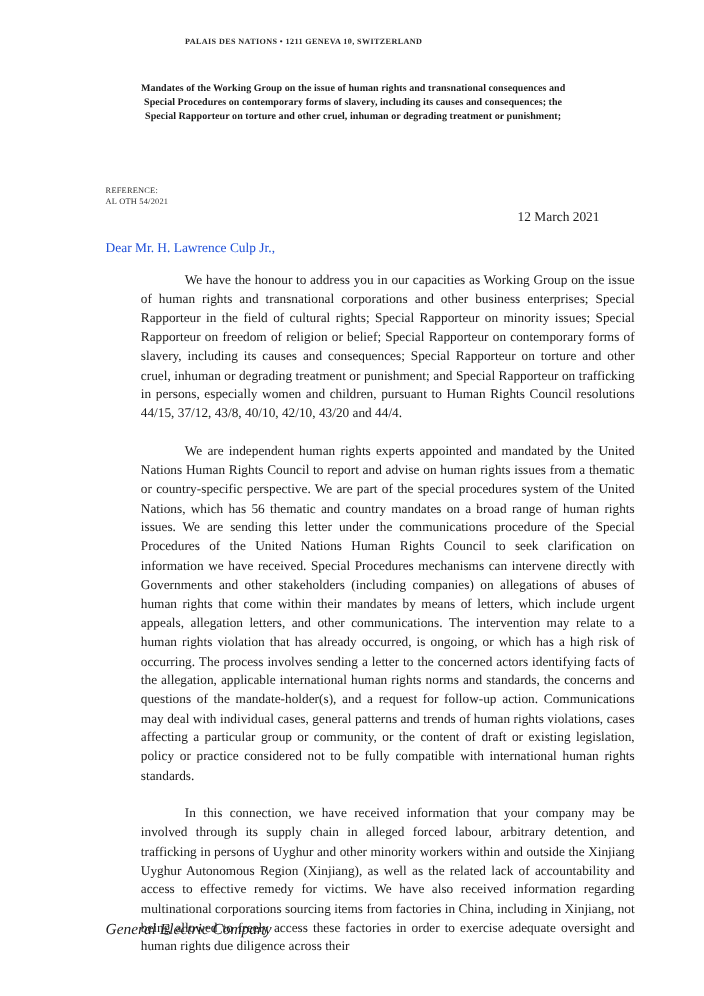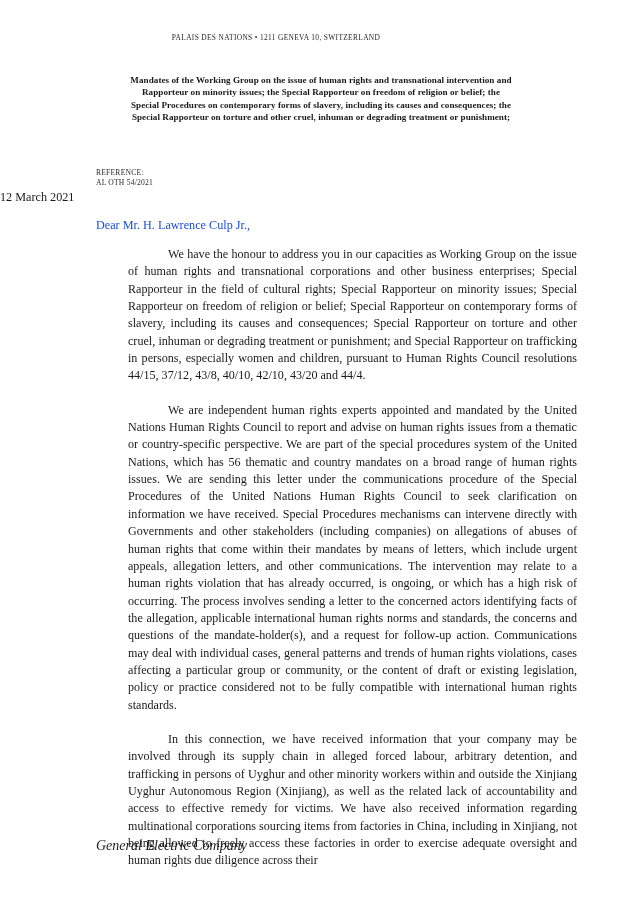--- a/index.html
+++ b/index.html
@@ -25,21 +25,21 @@
   }
 
   
   .running-head {
     position: absolute;
     top: 33px;
     left: 0;
     width: 552px;
     text-align: center;
     font-size: 7.4px;
-    font-weight: normal;
+    font-weight: bold;
     letter-spacing: 0.35px;
     color: #262626;
     font-family: "Liberation Serif", "DejaVu Serif", serif;
   }
 
   
   .mandate-block {
     position: absolute;
     top: 74px;
     left: 88px;
@@ -67,20 +67,21 @@
     letter-spacing: 0.2px;
   }
   .reference-line { display: block; }
 
   
   .date-line {
     position: absolute;
     top: 190px;
     left: 0;
     width: 545px;
+    text-align: right;
     font-size: 12.2px;
     color: #1a1a1a;
   }
 
   
   .salutation {
     position: absolute;
     top: 218px;
     left: 96px;
     font-size: 12.2px;
@@ -118,22 +119,21 @@
   }
 </style>
 </head>
 <body>
 
 <div class="page">
 
   <div class="running-head">PALAIS DES NATIONS • 1211 GENEVA 10, SWITZERLAND</div>
 
   <div class="mandate-block">
-    <span class="mandate-line">Mandates of the Working Group on the issue of human rights and transnational intervention and</span>
-    <span class="mandate-line">Rapporteur on minority issues; the Special Rapporteur on freedom of religion or belief; the</span>
+    <span class="mandate-line">Mandates of the Working Group on the issue of human rights and transnational consequences and</span>
     <span class="mandate-line">Special Procedures on contemporary forms of slavery, including its causes and consequences; the</span>
     <span class="mandate-line">Special Rapporteur on torture and other cruel, inhuman or degrading treatment or punishment;</span>
   </div>
 
   <div class="reference-block">
     <span class="reference-line">REFERENCE:</span>
     <span class="reference-line">AL OTH 54/2021</span>
   </div>
 
   <div class="date-line">12 March 2021</div>

